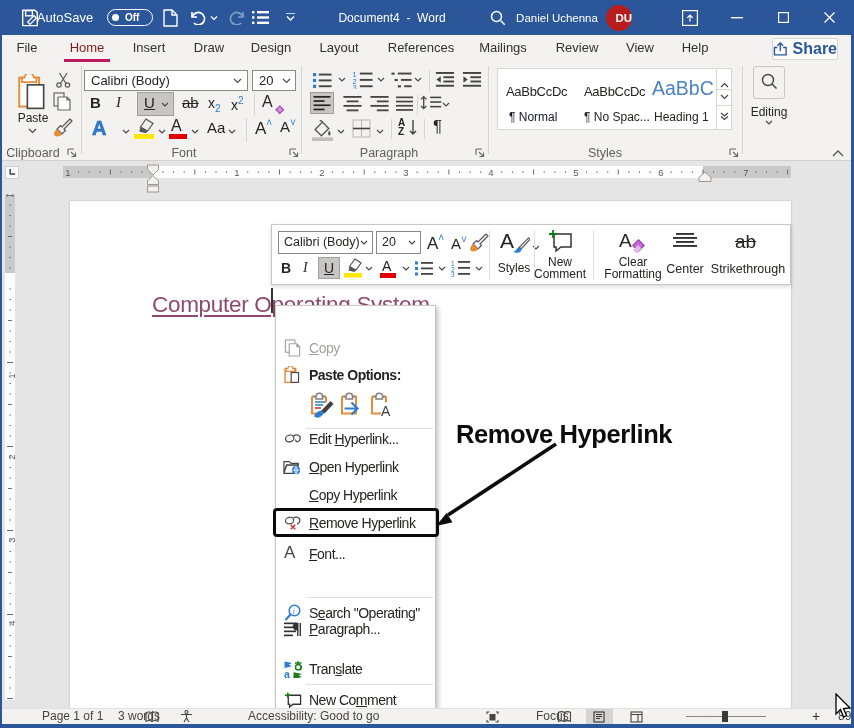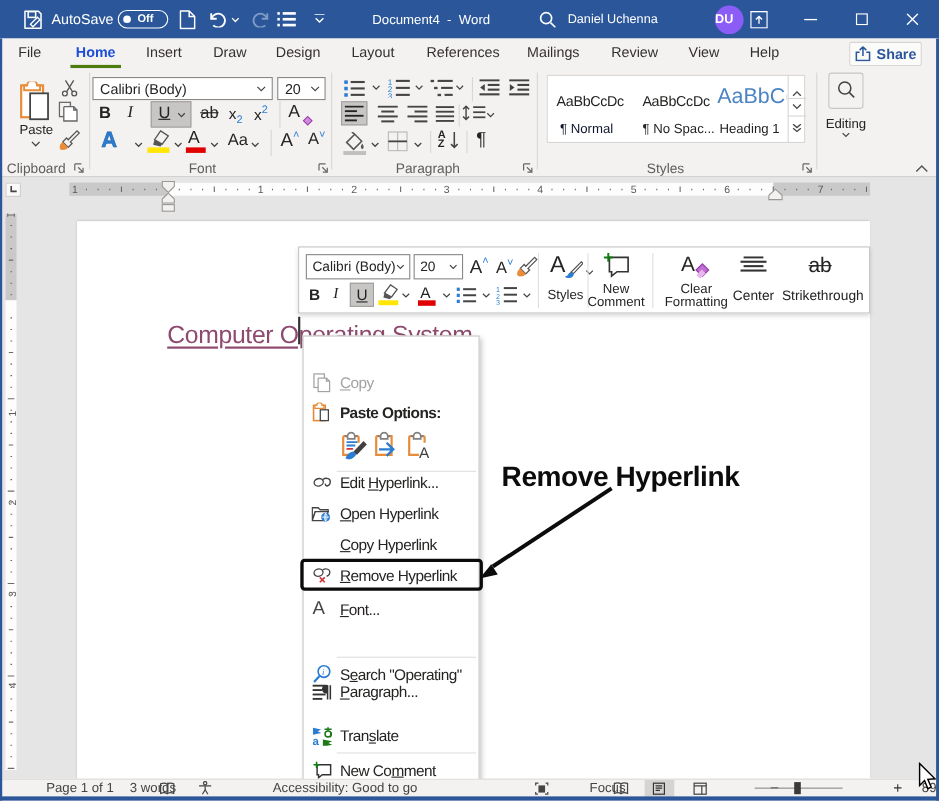--- a/index.html
+++ b/index.html
@@ -46,21 +46,21 @@
 <div id="stage">
   <div id="titlebar">
 
     <svg class="abs" style="left:21px;top:9px;" width="18" height="18" viewBox="0 0 18 18" fill="none" stroke="#fff" stroke-width="1.4">
       <path d="M1.7 1.2 h12.2 l2.4 2.4 v13 h-6 l0 0 h-8.6 z" stroke-linejoin="round"></path>
       <rect x="4.6" y="1.6" width="6.8" height="5.2"></rect>
       <g transform="rotate(45 11 11)">
           <rect x="9.4" y="6.5" width="3.2" height="9" fill="#2b579a" stroke="#fff" stroke-width="1.2"></rect>
         </g>
     </svg>
-    <div class="tb" style="left:46px;width:58px;font-size:13px;">AutoSave</div>
+    <div class="tb" style="left:36px;width:58px;font-size:13px;">AutoSave</div>
 
     <div class="abs" style="left:107px;top:9px;width:46px;height:17px;border:1.5px solid #fff;border-radius:9px;">
       <div class="abs" style="left:4px;top:3.5px;width:7px;height:7px;background:#fff;border-radius:50%;"></div>
       <div class="abs" style="left:17px;top:1.5px;font-size:10px;font-weight:bold;color:#fff;">Off</div>
     </div>
 
     <svg class="abs" style="left:163px;top:9px;" width="15" height="18" viewBox="0 0 15 18" fill="none" stroke="#fff" stroke-width="1.4">
       <path d="M1 1 h8 l5 5 v11 h-13 z" stroke-linejoin="round"></path>
         <path d="M9 1 v5 h5"></path>
     </svg>
@@ -90,52 +90,52 @@
     <svg class="abs" style="left:285px;top:13px;" width="11" height="9" viewBox="0 0 11 9" fill="none" stroke="#fff" stroke-width="1.3">
         <path d="M1 0 h9 M2 3.5 l3.5 3.5 l3.5 -3.5"></path>
       </svg>
     <div class="tb" style="left:312px;width:160px;font-size:12px;white-space:nowrap;">Document4&nbsp;&nbsp;-&nbsp;&nbsp;Word</div>
 
     <svg class="abs" style="left:490px;top:10px;" width="16" height="16" viewBox="0 0 16 16" fill="none" stroke="#fff" stroke-width="1.5">
       <circle cx="6.5" cy="6.5" r="5"></circle>
         <path d="M10.5 10.5 l4.3 4.3"></path>
     </svg>
     <div class="tb" style="left:512px;width:90px;font-size:11.5px;white-space:nowrap;">Daniel Uchenna</div>
-    <div class="abs" style="left:650px;top:5px;width:26px;height:26px;border-radius:50%;background:#8b5cf6;text-align:left;line-height:26px;font-size:11.5px;font-weight:bold;">DU</div>
+    <div class="abs" style="left:606px;top:5px;width:26px;height:26px;border-radius:50%;background:#b91c1c;text-align:right;line-height:26px;font-size:11.5px;font-weight:bold;">DU</div>
 
     <svg class="abs" style="left:682px;top:10px;" width="16" height="16" viewBox="0 0 16 16" fill="none" stroke="#fff" stroke-width="1.2">
       <rect x="0.6" y="0.6" width="14.8" height="14.8"></rect>
         <path d="M8 11.5 v-6 M5.2 7.8 l2.8 -2.8 l2.8 2.8"></path>
     </svg>
 
     <svg class="abs" style="left:731px;top:17px;" width="12" height="2" viewBox="0 0 12 2">
         <rect width="12" height="1.4" fill="#fff"></rect>
       </svg>
 
     <svg class="abs" style="left:778px;top:12px;" width="11" height="11" viewBox="0 0 11 11" fill="none" stroke="#fff" stroke-width="1.2">
         <rect x="0.6" y="0.6" width="9.8" height="9.8"></rect>
       </svg>
 
     <svg class="abs" style="left:824px;top:12px;" width="11" height="11" viewBox="0 0 11 11" fill="none" stroke="#fff" stroke-width="1.3">
         <path d="M0.5 0.5 l10 10 M10.5 0.5 l-10 10"></path>
       </svg>
   </div>
   <div id="tabrow">
     <div class="tab" style="left:13px;width:28px;">File</div>
-    <div class="tab" style="left:64px;width:46px;font-weight:bold;color:#1d4ed8;border-bottom:3px solid #4d7c0f;">Home</div>
+    <div class="tab" style="left:64px;width:46px;font-weight:normal;color:#7f1d1d;border-bottom:3px solid #be185d;">Home</div>
     <div class="tab" style="left:128px;width:42px;">Insert</div>
     <div class="tab" style="left:189px;width:40px;">Draw</div>
     <div class="tab" style="left:247px;width:48px;">Design</div>
     <div class="tab" style="left:315px;width:48px;">Layout</div>
     <div class="tab" style="left:385px;width:72px;">References</div>
     <div class="tab" style="left:473px;width:60px;">Mailings</div>
     <div class="tab" style="left:551px;width:52px;">Review</div>
     <div class="tab" style="left:622px;width:36px;">View</div>
     <div class="tab" style="left:677px;width:36px;">Help</div>
-    <div class="abs" style="left:772px;top:3px;width:66px;height:22px;display:flex;align-items:center;justify-content:center;gap:5px;color:#2b579a;font-size:13px;font-weight:bold;border:1px solid #d8d6d4;border-radius:2px;background:#fbfbfa;">
+    <div class="abs" style="left:772px;top:3px;width:66px;height:22px;display:flex;align-items:center;justify-content:center;gap:5px;color:#2b579a;font-size:16px;font-weight:bold;border:1px solid #d8d6d4;border-radius:2px;background:#fbfbfa;">
       <svg width="15" height="14" viewBox="0 0 15 14" fill="none" stroke="#2b579a" stroke-width="1.4">
           <path d="M4.5 5.5 h-3 v7.5 h12 v-7.5 h-3"></path>
           <path d="M7.5 9 v-8 M4.5 3.6 l3 -3 l3 3"></path>
         </svg>
       Share
     </div>
   </div>
   <div id="ribbon">
     
     <svg class="abs" style="left:17px;top:12px;" width="28" height="38" viewBox="0 0 30 42">

